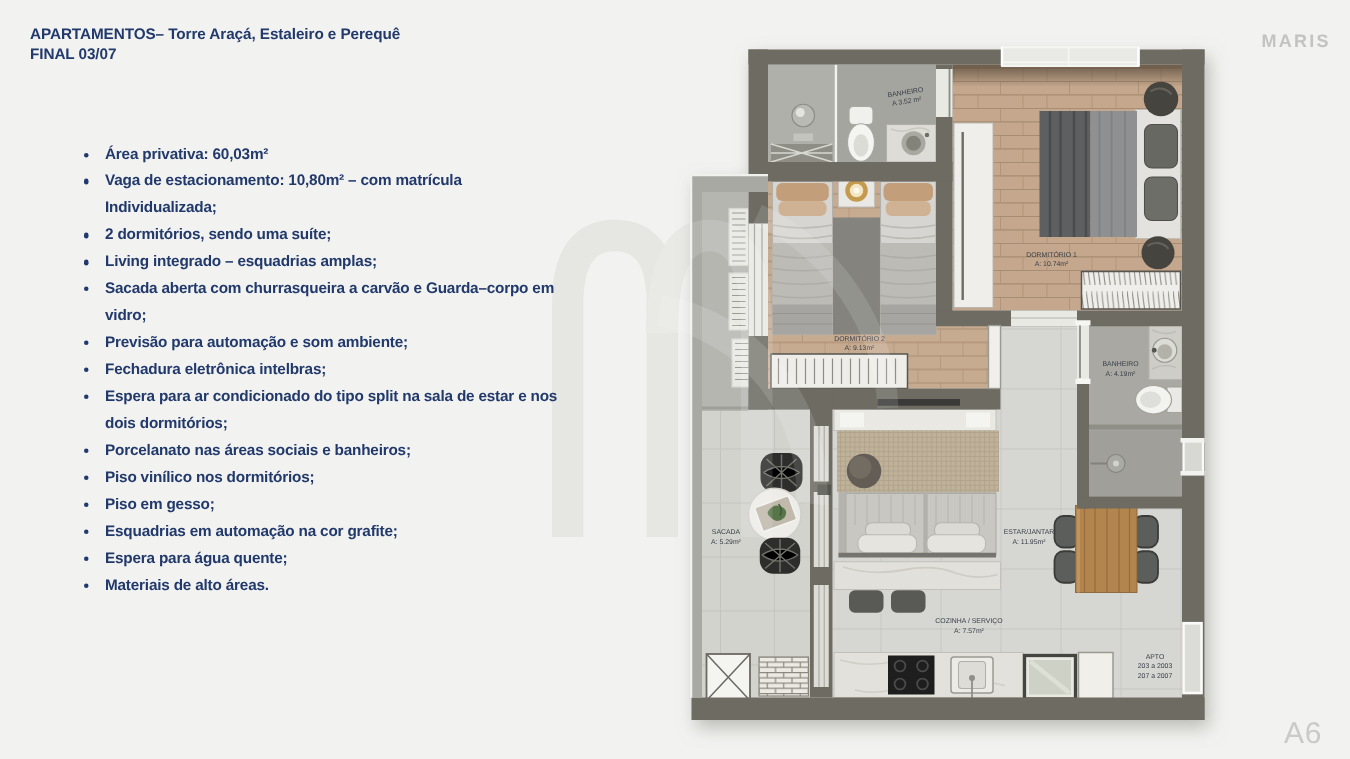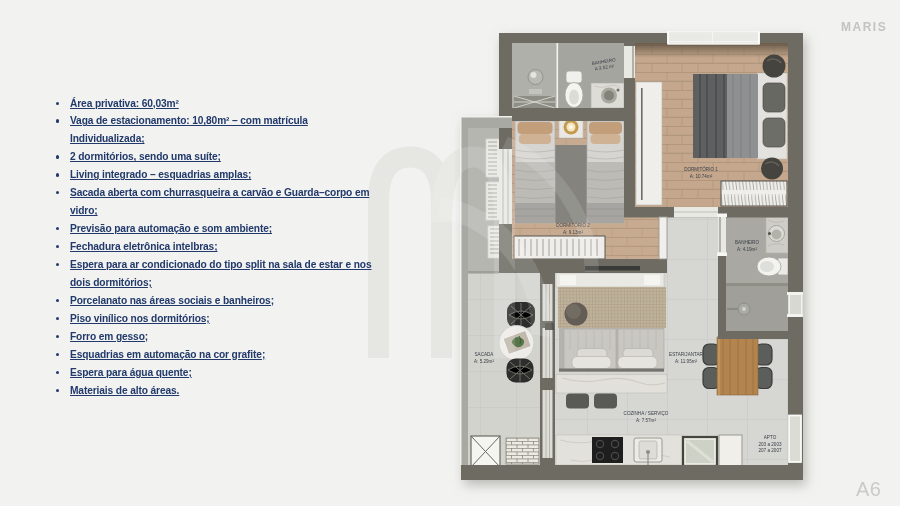--- a/index.html
+++ b/index.html
@@ -2,21 +2,21 @@
 <html><head>
 <meta charset="utf-8">
 <style>
   html,body{margin:0;padding:0;}
   body{width:900px;height:506px;overflow:hidden;background:#f2f2f0;font-family:"Liberation Sans",sans-serif;}
   .page{position:relative;width:900px;height:506px;background:#f2f2f0;}
   .title{position:absolute;left:20px;top:16.5px;font-size:10.2px;font-weight:bold;color:#21396b;line-height:13.2px;letter-spacing:-0.05px;}
   .maris{position:absolute;left:841px;top:20px;font-size:12px;color:#c3c3c1;letter-spacing:1.5px;font-weight:bold;}
   .a6{position:absolute;left:856px;top:478px;font-size:20px;color:#cacac8;letter-spacing:0.5px;text-align:center;}
   ul.feat{position:absolute;left:55px;top:94.5px;margin:0;padding:0;list-style:none;width:355px;font-size:10.2px;font-weight:bold;color:#21396b;line-height:17.95px;letter-spacing:-0.12px;}
-  ul.feat li{position:relative;padding-left:15px;text-decoration:underline;}
+  ul.feat li{position:relative;padding-left:15px;}
   ul.feat li:before{content:"";position:absolute;left:1px;top:7px;width:3.2px;height:3.2px;border-radius:50%;background:#21396b;}
   svg{position:absolute;left:0;top:0;}
 </style>
 </head>
 <body>
 <div class="page">
   <svg width="900" height="506" viewBox="0 0 900 506">
   <defs>
     <pattern id="wood1" width="46" height="18" patternUnits="userSpaceOnUse">
       <rect width="46" height="18" fill="#c4a78c"></rect>
@@ -290,31 +290,32 @@
     <text x="770" y="445.5">203 a 2003</text>
     <text x="770" y="452">207 a 2007</text>
   </g>
 
   <g fill="none" stroke="#ffffff" stroke-opacity="0.13" stroke-width="21">
     <path d="M441.5,222 Q441.5,157 473,157 Q504.5,157 504.5,222 L504.5,358"></path>
     <path d="M440,207 A123,123 0 0 1 541,336"></path>
     <path d="M505,143 A150,150 0 0 1 592,272" stroke-width="14"></path>
   </g>
   </svg>
+  <div class="title">APARTAMENTOS– Torre Araçá, Estaleiro e Perequê<br>FINAL 03/07</div>
   <div class="maris">MARIS</div>
   <div class="a6">A6</div>
   <ul class="feat">
     <li>Área privativa: 60,03m²</li>
     <li>Vaga de estacionamento: 10,80m² – com matrícula<br>Individualizada;</li>
     <li>2 dormitórios, sendo uma suíte;</li>
     <li>Living integrado – esquadrias amplas;</li>
     <li>Sacada aberta com churrasqueira a carvão e Guarda–corpo em<br>vidro;</li>
     <li>Previsão para automação e som ambiente;</li>
     <li>Fechadura eletrônica intelbras;</li>
     <li>Espera para ar condicionado do tipo split na sala de estar e nos<br>dois dormitórios;</li>
     <li>Porcelanato nas áreas sociais e banheiros;</li>
     <li>Piso vinílico nos dormitórios;</li>
-    <li>Forro em gesso;</li>
+    <li>Piso em gesso;</li>
     <li>Esquadrias em automação na cor grafite;</li>
     <li>Espera para água quente;</li>
     <li>Materiais de alto áreas.</li>
   </ul>
 </div>
 
 </body></html>

